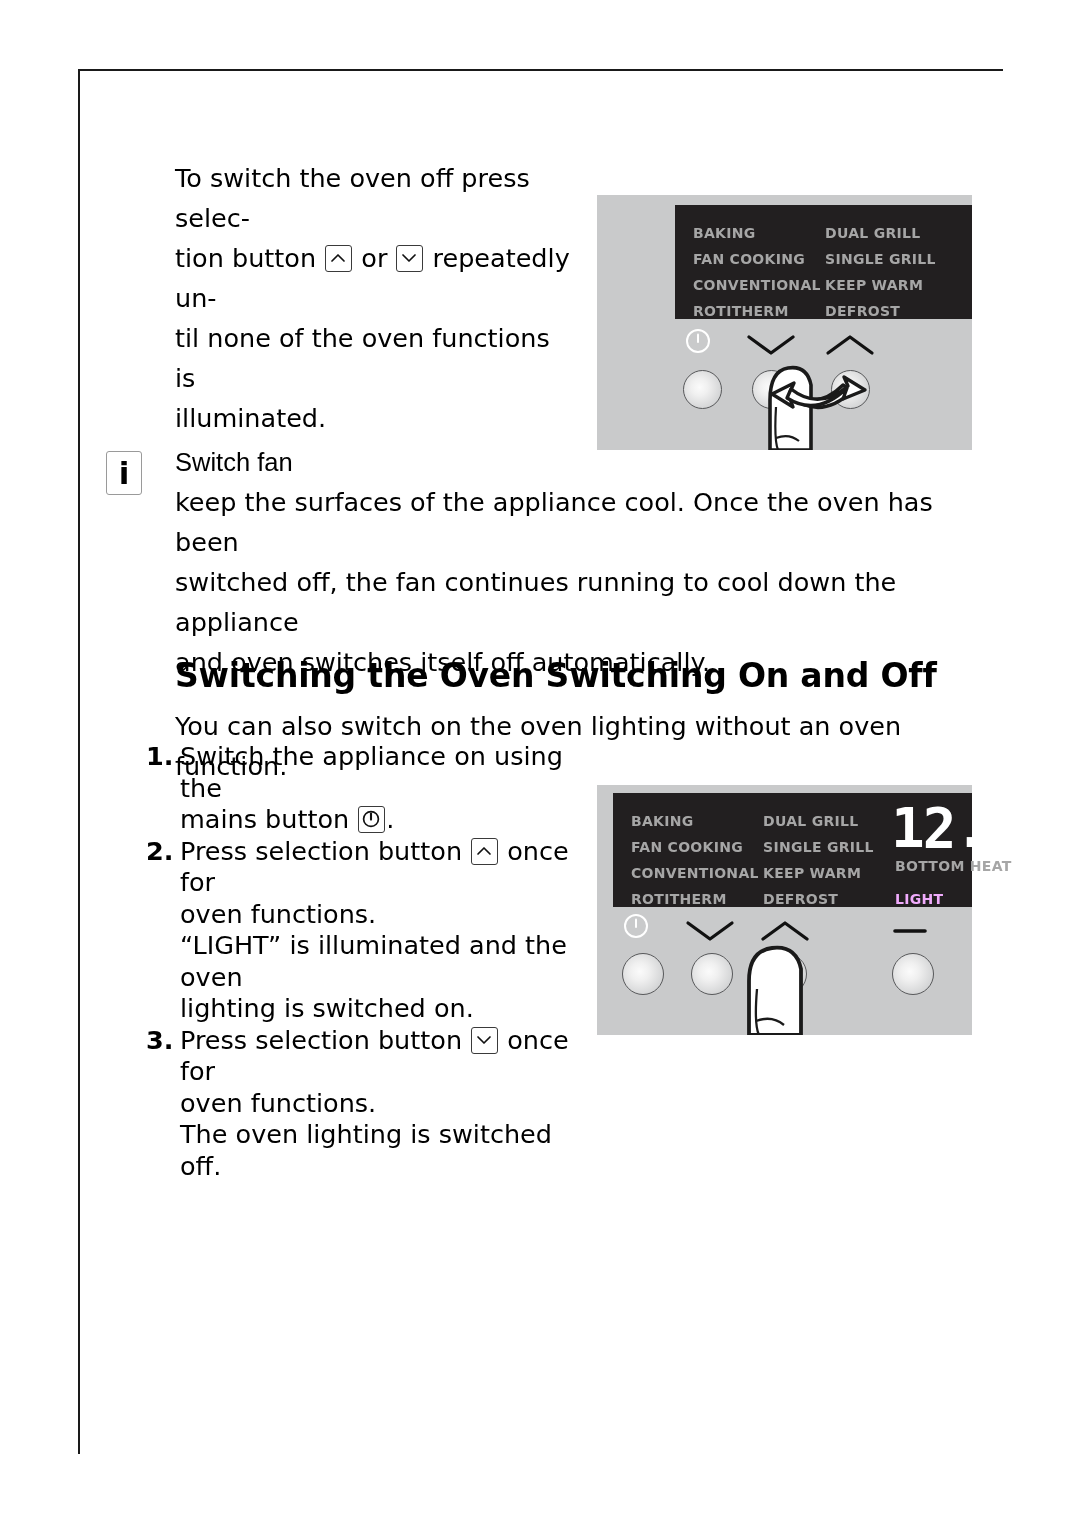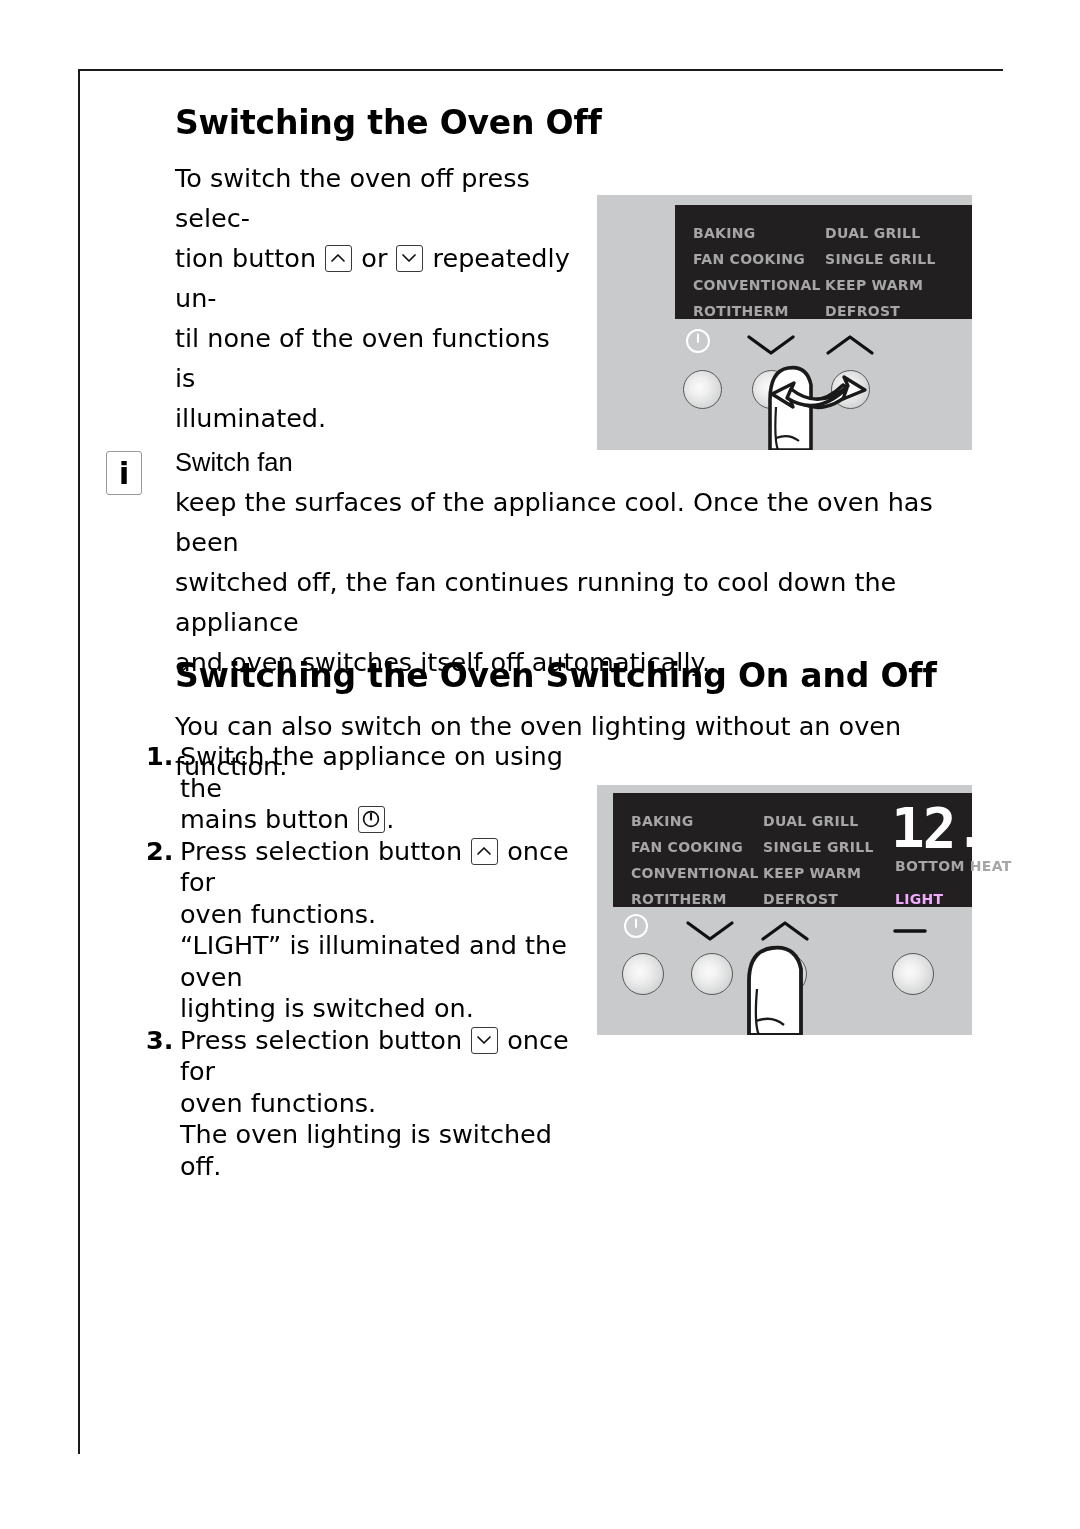--- a/index.html
+++ b/index.html
@@ -164,23 +164,20 @@
   }
 </style>
 </head>
 <body>
 
 <div id="page">
 
   <div class="rule-top"></div>
   <div class="rule-left"></div>
 
-  <div style="position:absolute; left:175px; top:104px; width:830px;">
-    <h1 class="section-title">Switching the Oven Off</h1>
-  </div>
 
   <div style="position:absolute; left:175px; top:158px; width:400px;">
     <div class="body-text narrow-col">To switch the oven off press selec-</div>
     <div class="body-text narrow-col">
       <span>tion button </span><span class="key"><svg width="24" height="24" viewBox="0 0 24 24">
             <path d="M6 15 L12 9 L18 15" fill="none" stroke="#111" stroke-width="1.7" stroke-linecap="round" stroke-linejoin="round"></path>
           </svg></span><span> or </span><span class="key"><svg width="24" height="24" viewBox="0 0 24 24">
             <path d="M6 9 L12 15 L18 9" fill="none" stroke="#111" stroke-width="1.7" stroke-linecap="round" stroke-linejoin="round"></path>
           </svg></span><span> repeatedly un-</span>
     </div>

